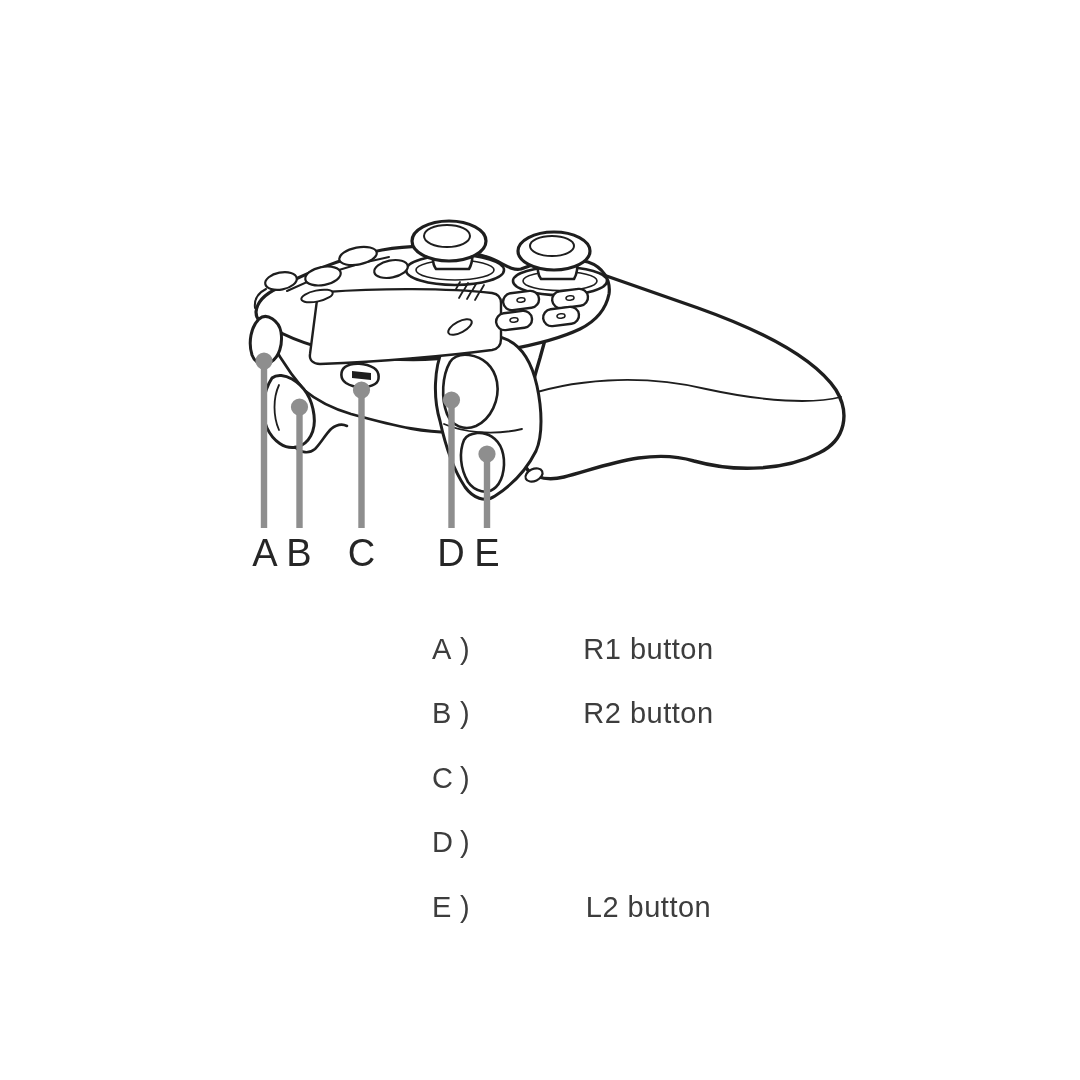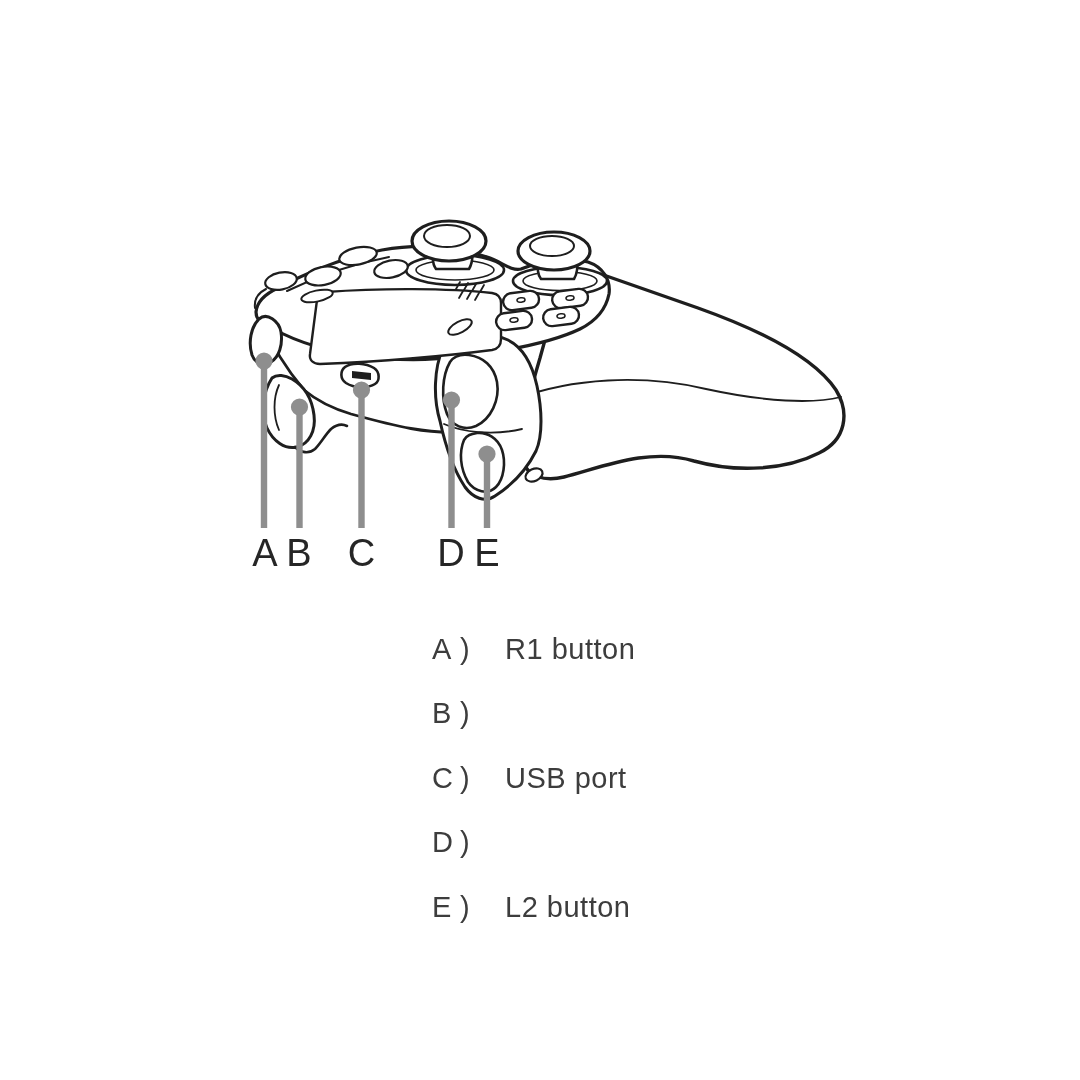--- a/index.html
+++ b/index.html
@@ -30,21 +30,21 @@
     display: grid;
     grid-template-columns: 28px 45px auto;
     height: 64.5px;
     align-items: center;
     font-size: 29px;
     color: #3d3d3d;
     letter-spacing: 0.5px;
   }
   .lg-letter { text-align: left; }
   .lg-paren  { text-align: left; }
-  .lg-desc   { text-align: left; }
+  .lg-desc   { text-align: center; }
 </style>
 </head>
 <body>
 
 <div class="stage">
 
   <svg class="diagram-svg" viewBox="0 0 1080 1080" aria-hidden="true">
 
     <g fill="none" stroke="#1e1e1e" stroke-linecap="round" stroke-linejoin="round">
 
@@ -135,25 +135,25 @@
 
   <div class="legend">
     <div class="legend-row">
       <span class="lg-letter">A</span>
       <span class="lg-paren">)</span>
       <span class="lg-desc">R1 button</span>
     </div>
     <div class="legend-row">
       <span class="lg-letter">B</span>
       <span class="lg-paren">)</span>
+      <span class="lg-desc">R2 button</span>
     </div>
     <div class="legend-row">
       <span class="lg-letter">C</span>
       <span class="lg-paren">)</span>
-      <span class="lg-desc">USB port</span>
     </div>
     <div class="legend-row">
       <span class="lg-letter">D</span>
       <span class="lg-paren">)</span>
     </div>
     <div class="legend-row">
       <span class="lg-letter">E</span>
       <span class="lg-paren">)</span>
       <span class="lg-desc">L2 button</span>
     </div>

